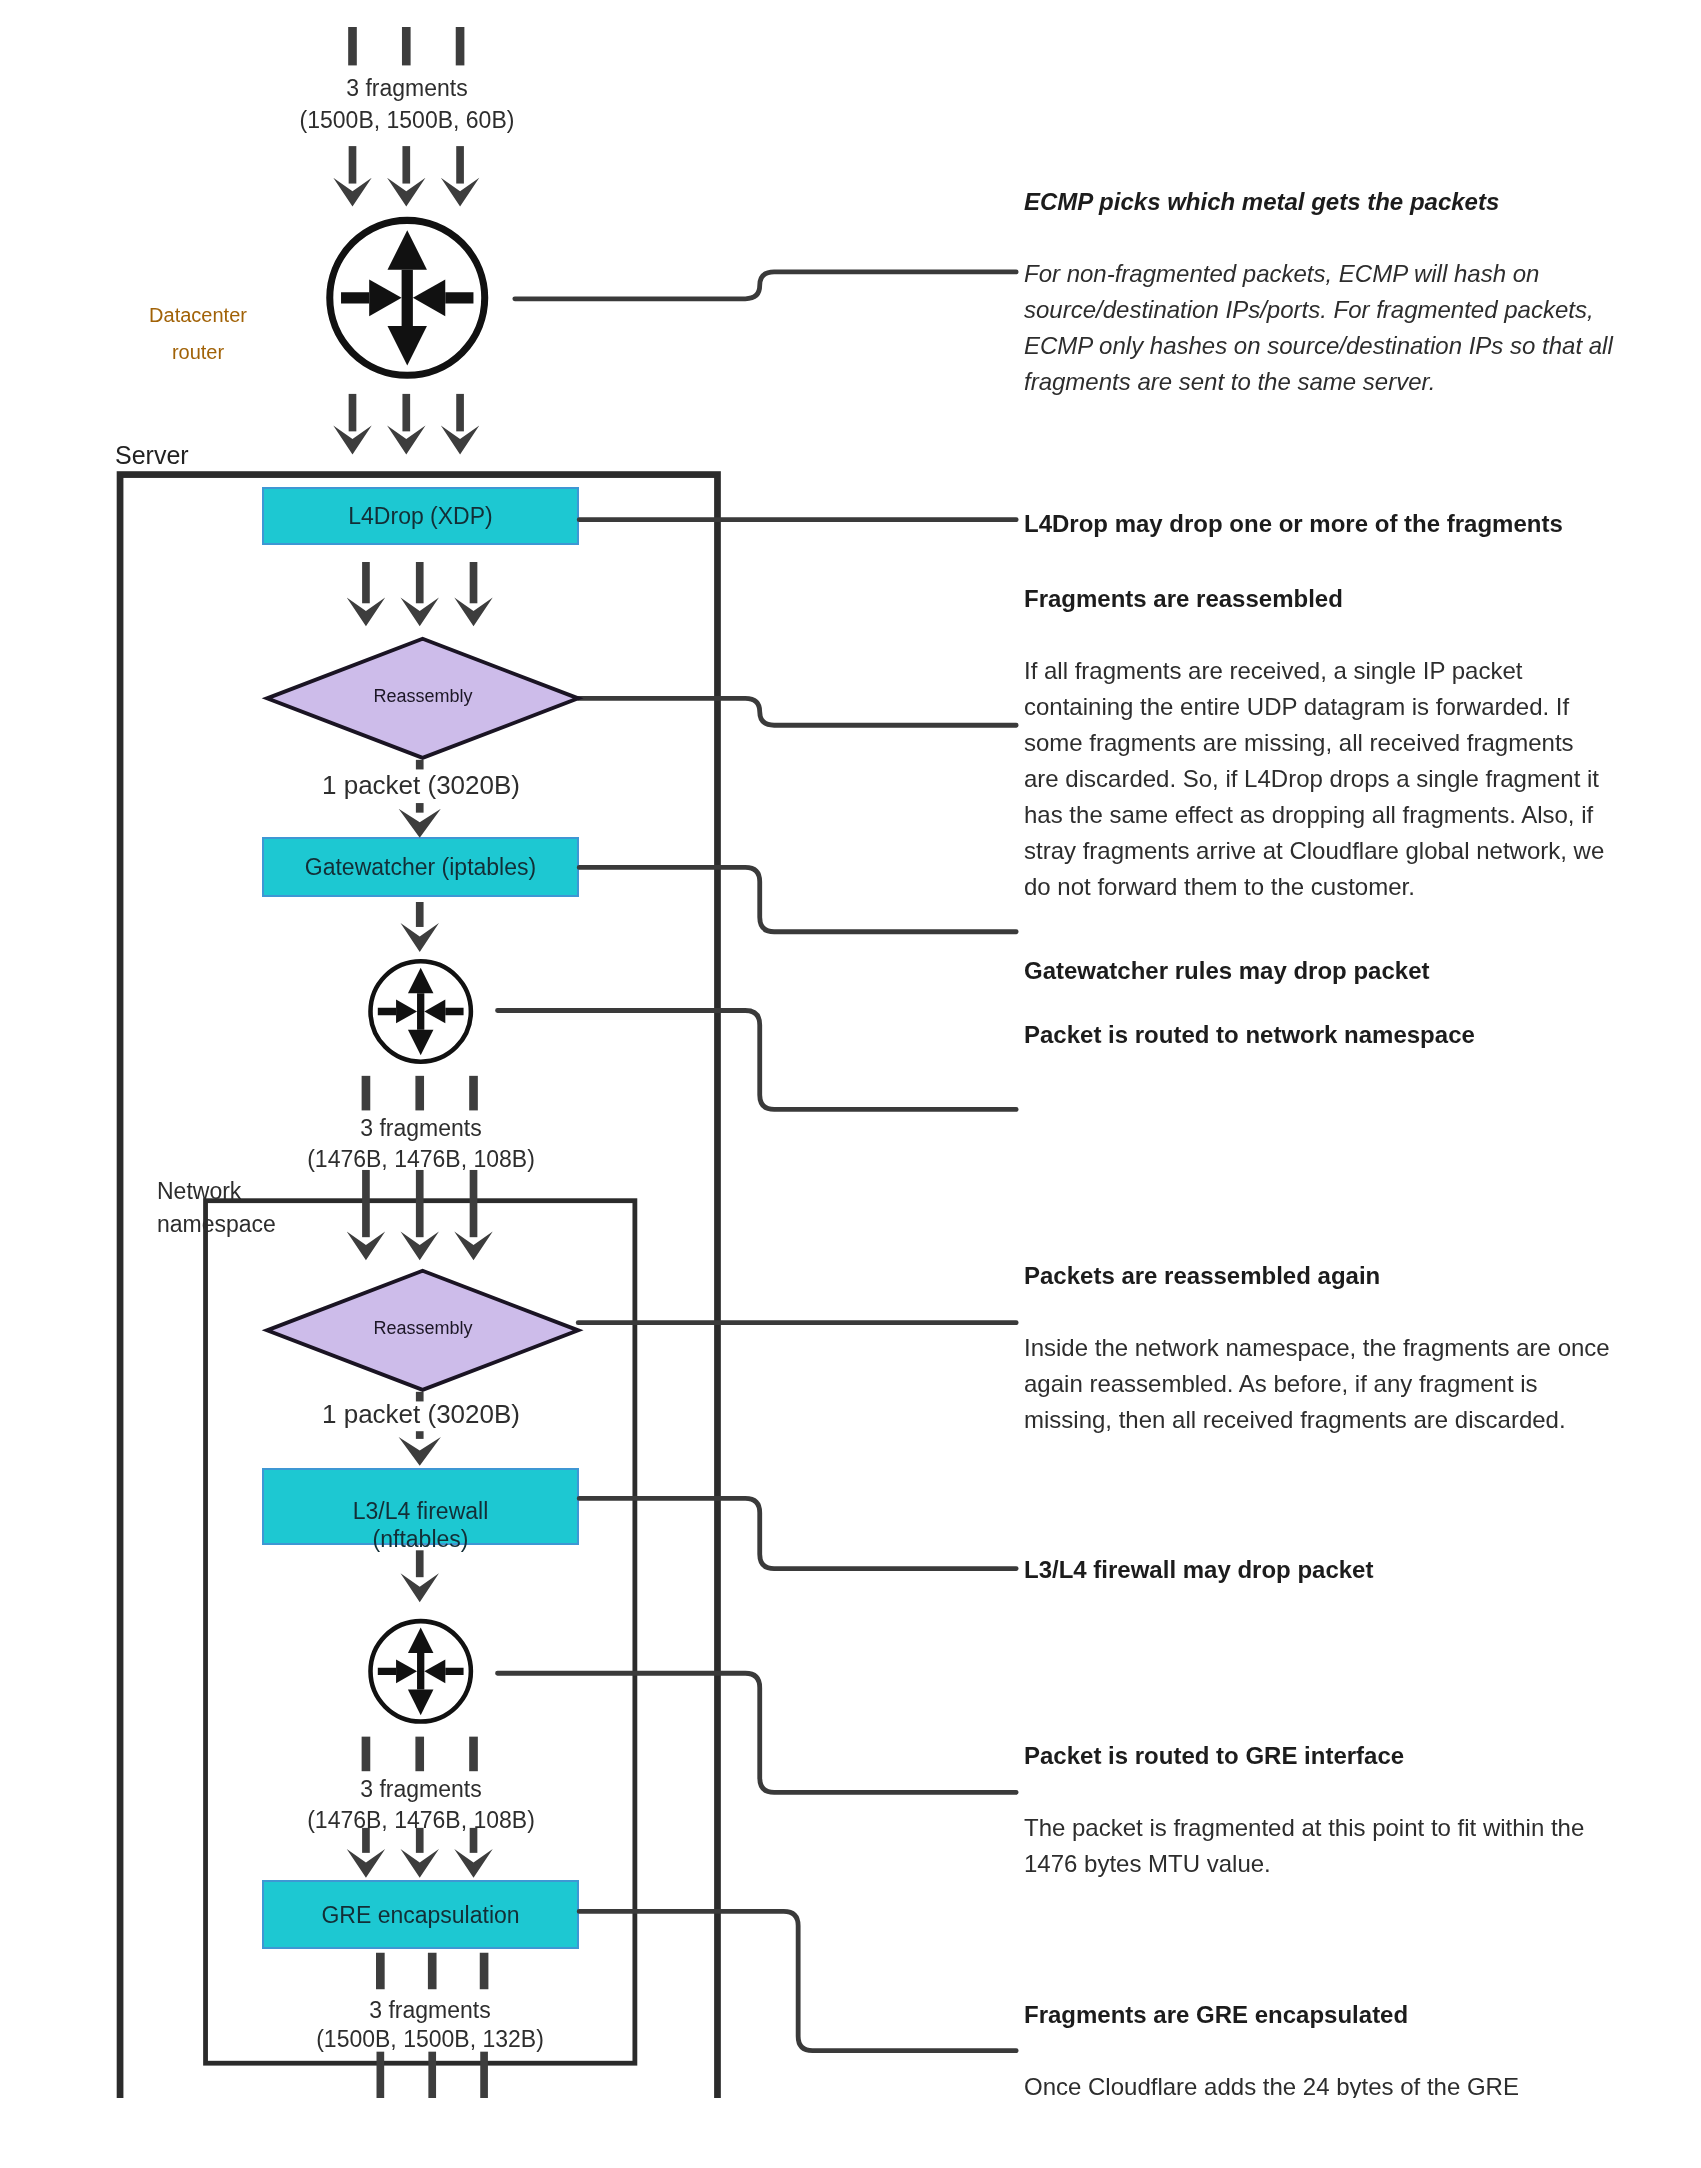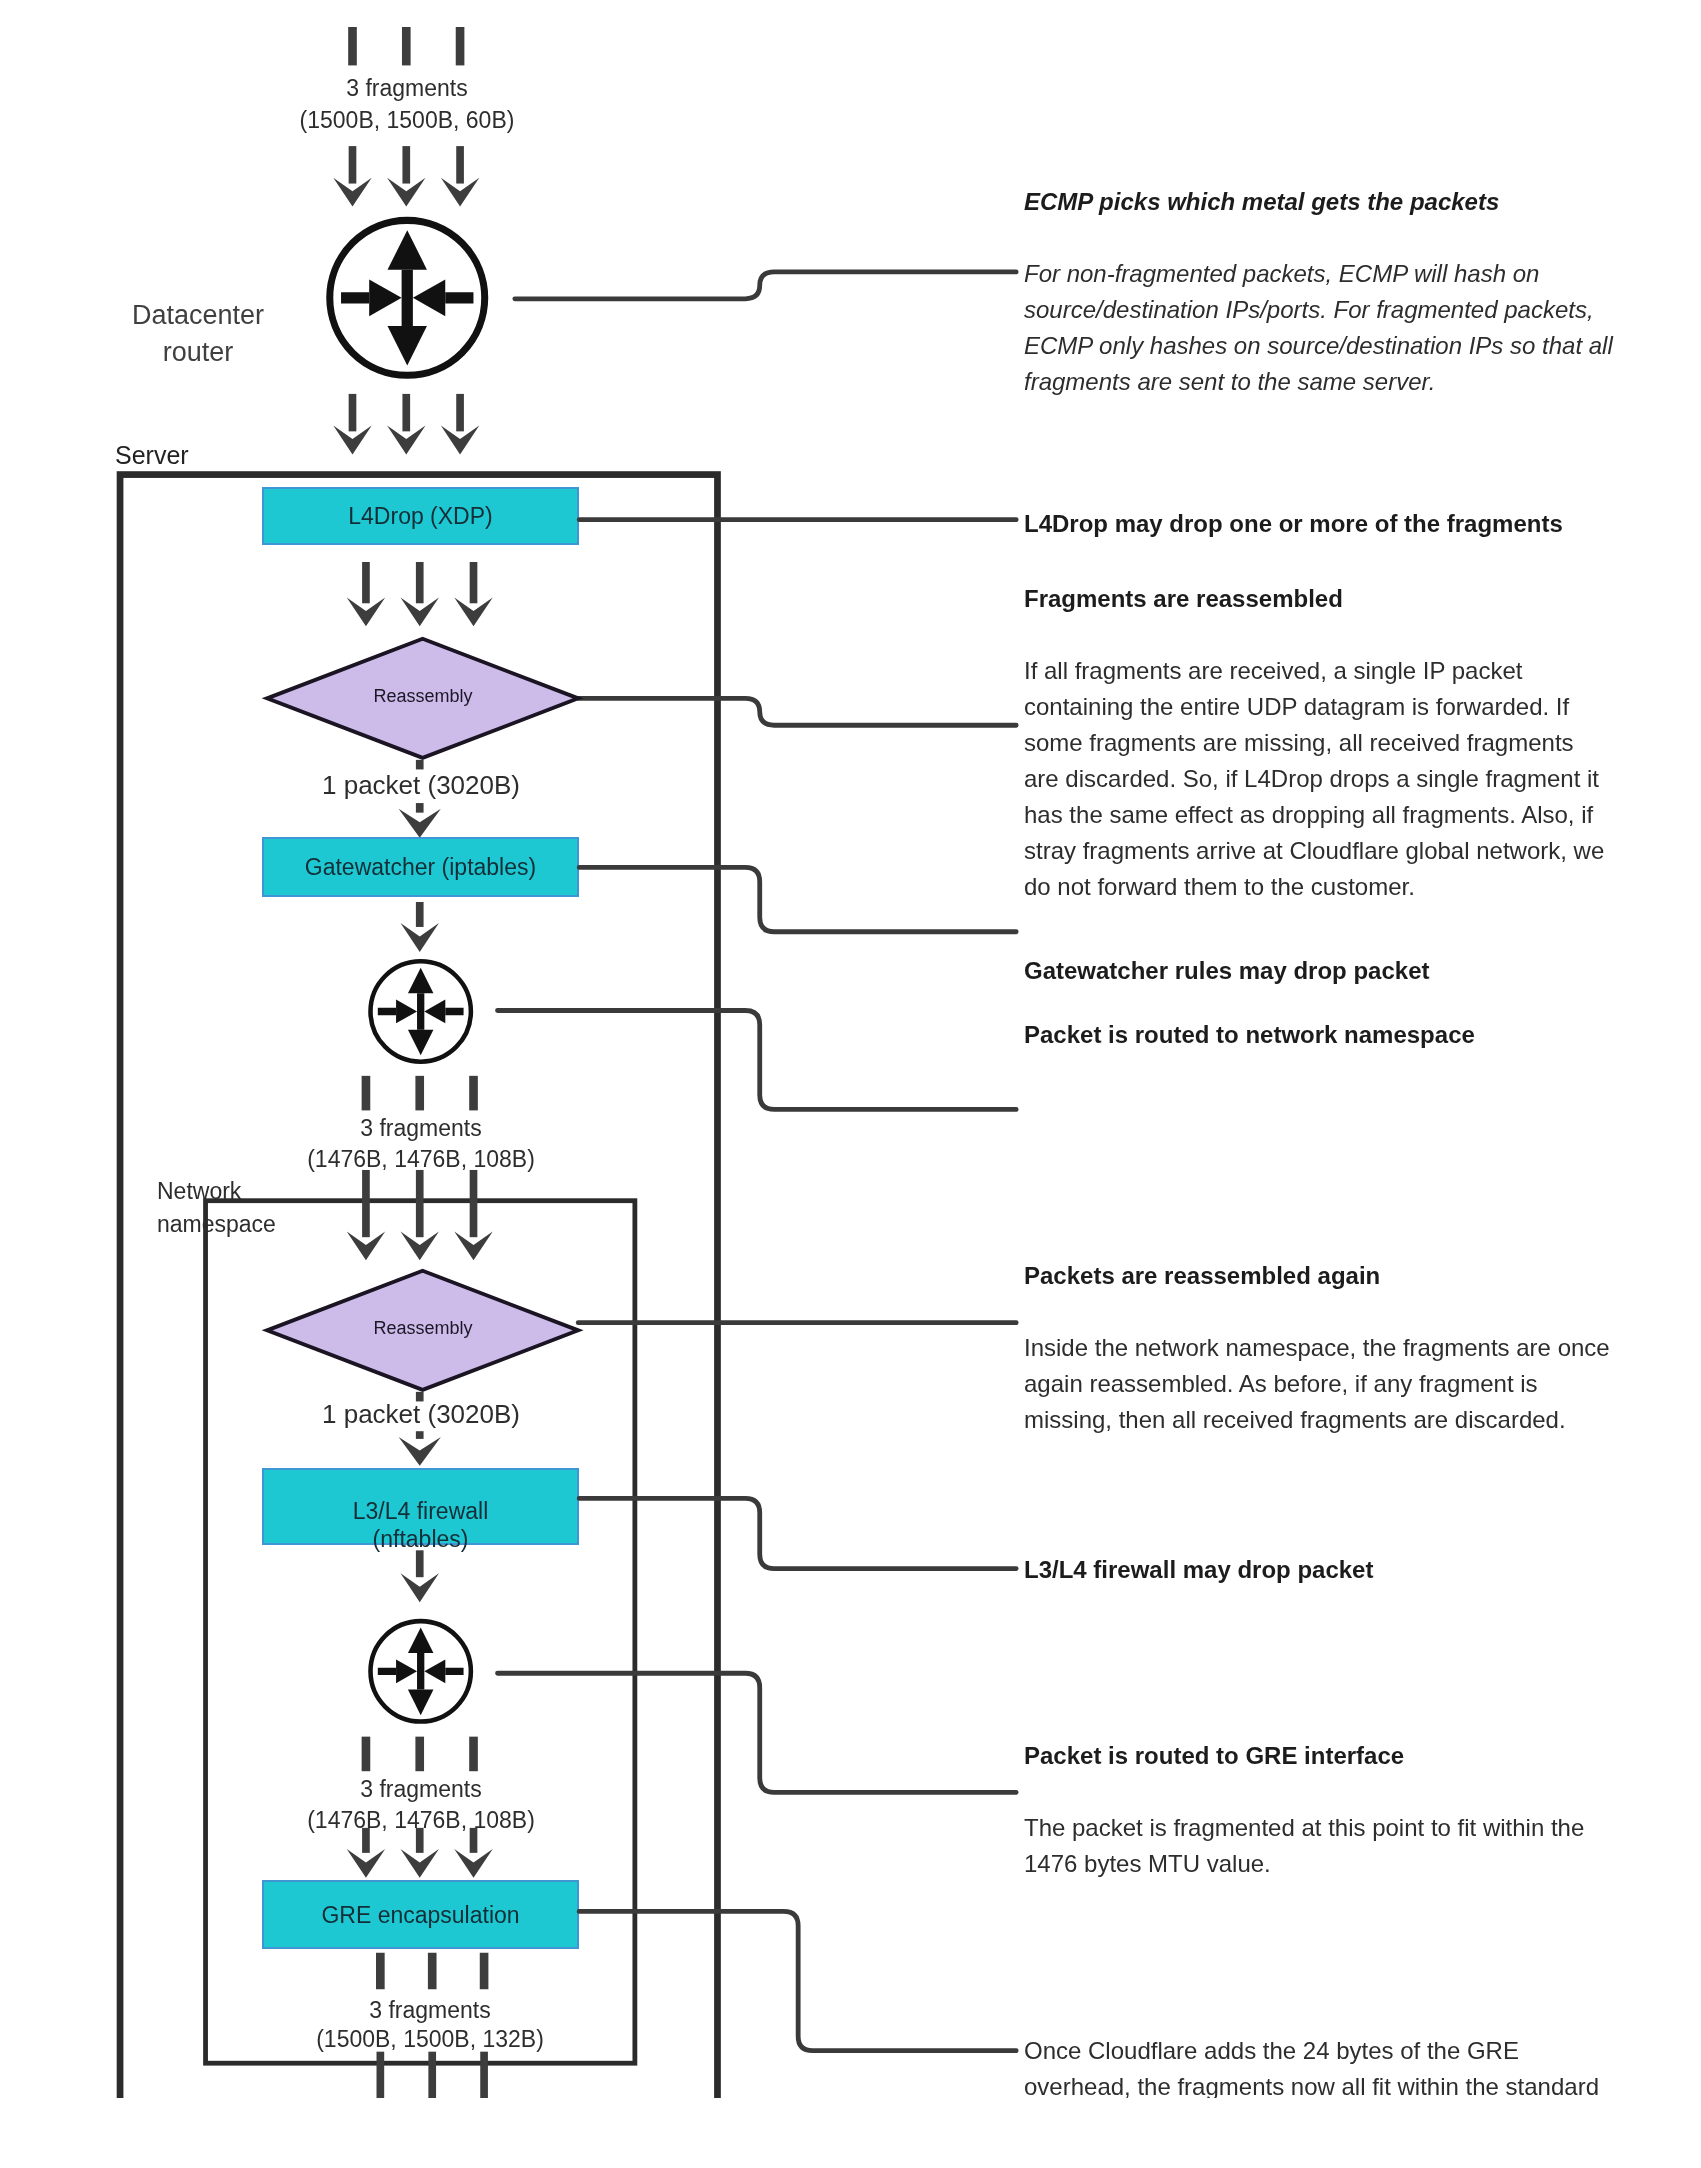--- a/index.html
+++ b/index.html
@@ -14,21 +14,21 @@
     background:var(--background);
     font-family:"Liberation Sans","DejaVu Sans",sans-serif;
     color:var(--text);
   }
   #shapes{position:absolute;left:0;top:0;z-index:1;}
   .lbl{position:absolute;z-index:3;font-size:23px;line-height:29px;color:var(--text);}
   .center{text-align:center;transform:translateX(-50%);width:384px;}
   .pre{white-space:pre-line;margin-top:36px;}
   .packet{font-size:26px;}
   .side-label{font-size:25px;color:#222;}
-  .dc-label{font-size:27px;line-height:37px;color:#404040;}
+  .dc-label{font-size:20px;line-height:37px;color:#a16207;}
   .node{
     position:absolute;z-index:0;display:flex;align-items:center;justify-content:center;
     background:var(--node-fill);border:2.9px solid var(--node-border);box-sizing:border-box;
     font-size:23px;color:var(--node-text);text-align:center;line-height:28px;
   }
   .diamond-label{position:absolute;z-index:3;width:288px;text-align:center;font-size:18px;color:#1c1726;}
   .ann{position:absolute;left:1024px;width:677px;z-index:2;font-size:24px;line-height:36px;}
   .ann .t{font-weight:700;color:var(--title);}
   .ann .b{color:var(--text);}
 </style>
@@ -112,20 +112,21 @@
   </div>
   <div class="ann" style="top:1552px;">
     <div class="t">L3/L4 firewall may drop packet</div>
   </div>
   <div class="ann" style="top:1738px;">
     <div class="t">Packet is routed to GRE interface</div>
     <div class="b pre">The packet is fragmented at this point to fit within the
 1476 bytes MTU value.</div>
   </div>
   <div class="ann" style="top:1997px;">
+    <div class="t">Fragments are GRE encapsulated</div>
     <div class="b pre">Once Cloudflare adds the 24 bytes of the GRE
 overhead, the fragments now all fit within the standard
 1500 byte MTU.</div>
   </div>
 
   <svg id="shapes" width="1701" height="2168" viewBox="0 0 1771 2257">
     <defs>
       <symbol id="router" viewBox="-60 -60 120 120">
         <circle cx="0" cy="0" r="55" fill="#ffffff" stroke="#111111" stroke-width="5"></circle>
         <line x1="0" y1="-20" x2="0" y2="20" stroke="#111111" stroke-width="8"></line>

